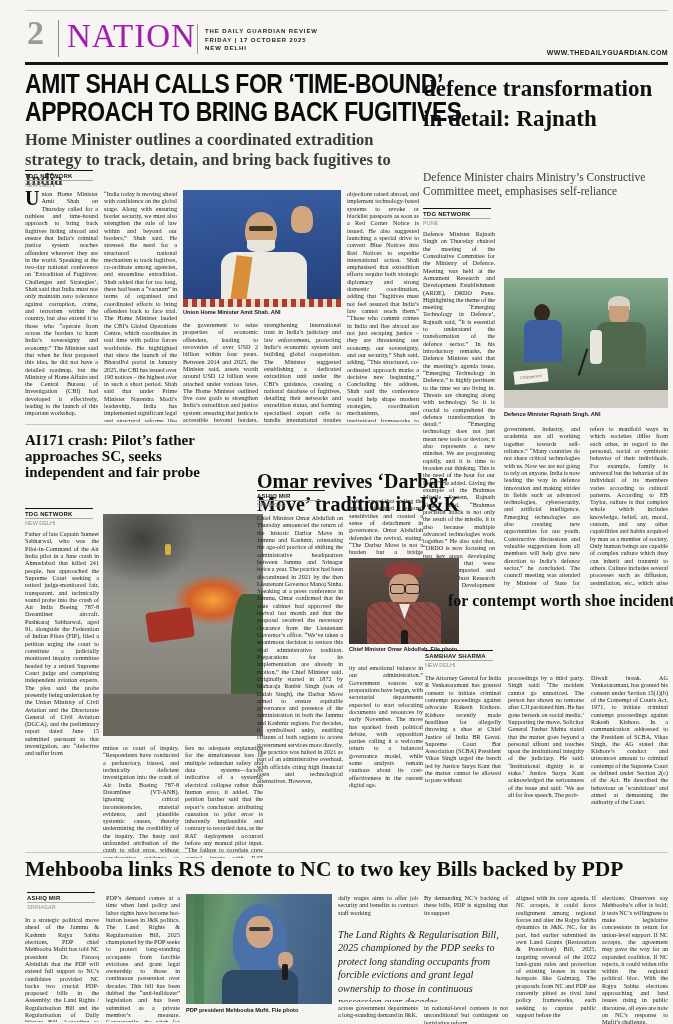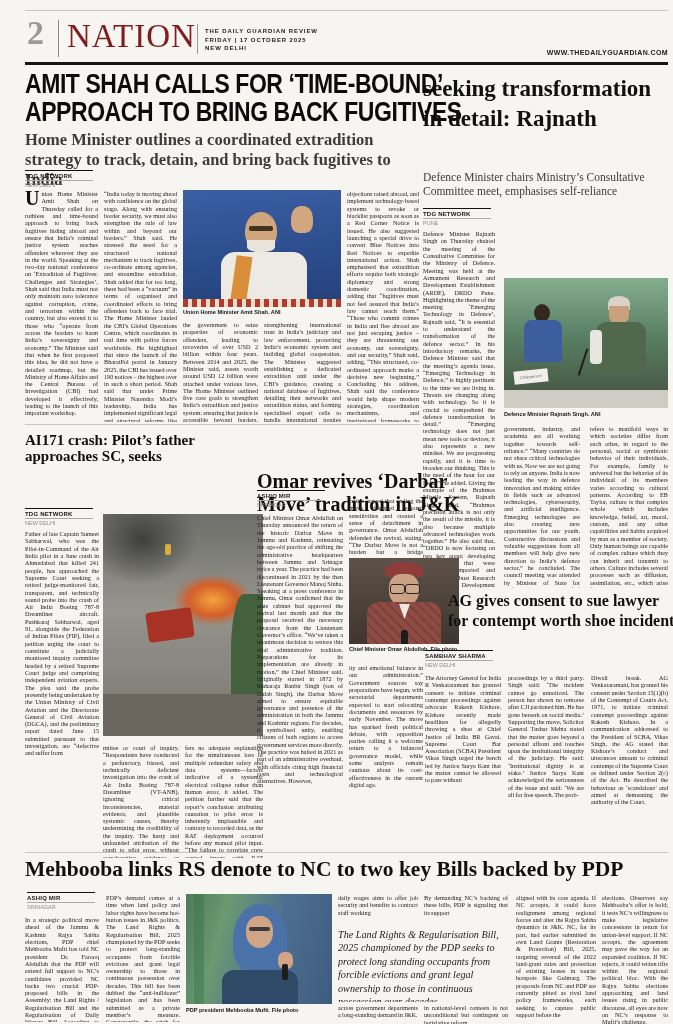--- a/index.html
+++ b/index.html
@@ -35,21 +35,21 @@
     position:absolute;font:italic 10.2px/1.32 "Liberation Serif",serif;color:#1d1d1d;
   }
 </style>
 </head>
 <body>
 
 <div class="rule" style="left:25px;top:10px;width:643px;height:1px;"></div>
 
 <div class="abs" style="left:27px;top:16px;font:700 34px/1 'Liberation Serif',serif;color:#9a9a98;">2</div>
 <div class="abs" style="left:58px;top:20px;width:1px;height:37px;background:#8b8b89;"></div>
-<div class="abs" style="left:67px;top:18px;font:500 33px/1.1 'Liberation Serif',serif;letter-spacing:1px;color:#7f1d1d;">NATION</div>
+<div class="abs" style="left:67px;top:18px;font:500 33px/1.1 'Liberation Serif',serif;letter-spacing:1px;color:#a21caf;">NATION</div>
 <div class="abs" style="left:197px;top:24px;width:1px;height:30px;background:#9a9a98;"></div>
 <div class="abs hdr-info" style="left:205px;top:27px;">
   <div>THE DAILY GUARDIAN REVIEW</div>
   <div>FRIDAY | 17 OCTOBER 2025</div>
   <div>NEW DELHI</div>
 </div>
 <div class="abs" style="left:468px;top:49px;width:200px;text-align:right;font:bold 7px 'Liberation Sans',sans-serif;letter-spacing:.4px;color:#1c1c1c;">WWW.THEDAILYGUARDIAN.COM</div>
 <div class="rule-dark" style="left:25px;top:62px;width:643px;height:3px;"></div>
 
 <div class="abs" style="left:25px;top:70px;width:490px;transform:scaleX(.82);transform-origin:left top;font:700 28px/1.0 'Liberation Sans',sans-serif;letter-spacing:-.5px;color:#0c0c0c;">
@@ -76,24 +76,24 @@
   <div class="abs" style="left:50px;top:66px;width:16px;height:51px;background:#d98e3a;transform:rotate(8deg);"></div>
   <div class="abs" style="left:0;top:109px;width:158px;height:8px;background:repeating-linear-gradient(90deg,#b23b2e 0 5px,#e6ddc8 5px 9px);"></div>
 </div>
 <div class="caption" style="left:183px;top:309px;width:158px;">Union Home Minister Amit Shah. ANI</div>
 
 <div class="col" style="left:183px;top:321px;width:75px;height:101px;">the government to seize properties of economic offenders, leading to recoveries of over USD 2 billion within four years. Between 2014 and 2025, the Minister said, assets worth around USD 12 billion were attached under various laws. The Home Minister outlined five core goals to strengthen India’s extradition and justice system: ensuring that justice is accessible beyond borders, enhancing national security, through early identification of threats, modernising identification systems for precision and accuracy,</div>
 <div class="col" style="left:264px;top:321px;width:77px;height:101px;">strengthening international trust in India’s judiciary and law enforcement, protecting India’s economic system and building global cooperation. The Minister suggested establishing a dedicated extradition unit under the CBI’s guidance, creating a national database of fugitives, detailing their networks and extradition status, and forming specialised expert cells to handle international treaties and extradition cases. He also asked to build detention facilities that comply with international human rights standards, countering humanitarian</div>
 <div class="col" style="left:347px;top:190px;width:72px;height:232px;">objections raised abroad, and implement technology-based systems to revoke or blacklist passports as soon as a Red Corner Notice is issued. He also suggested launching a special drive to convert Blue Notices into Red Notices to expedite international action. Shah emphasised that extradition efforts require both strategic diplomacy and strong domestic coordination, adding that “fugitives must not feel assured that India’s law cannot reach them.” “Those who commit crimes in India and flee abroad are not just escaping justice – they are threatening our economy, our sovereignty, and our security,” Shah said, adding, “This structured, co-ordinated approach marks a decisive new beginning.” Concluding his address, Shah said the conference would help shape modern strategies, coordination mechanisms, and institutional frameworks to secure</div>
 
 <div class="hl-serif" style="left:423px;top:74px;font-size:23px;line-height:1.3;">
-  <div>seeking transformation</div>
+  <div>defence transformation</div>
   <div>in detail: Rajnath</div>
 </div>
-<div class="subhead" style="left:423px;top:170px;width:238px;font-size:11.5px;line-height:1.25;">Defence Minister chairs Ministry’s Consultative Committee meet, emphasises self-reliance</div>
+<div class="subhead" style="left:423px;top:170px;width:238px;font-size:11.5px;line-height:1.25;">Defence Minister chairs Ministry’s Constructive Committee meet, emphasises self-reliance</div>
 
 <div class="byline" style="left:423px;top:208px;">
   <div class="bn">TDG NETWORK</div>
   <div class="bc">PUNE</div>
 </div>
 
 <div class="col" style="left:423px;top:230px;width:72px;height:358px;">Defence Minister Rajnath Singh on Thursday chaired the meeting of the Consultative Committee for the Ministry of Defence. Meeting was held at the Armament Research and Development Establishment (ARDE), DRDO Pune. Highlighting the theme of the meeting ‘Emerging Technology in Defence’, Rajnath said, “It is essential to understand the transformation of the defence sector.” In his introductory remarks, the Defence Minister said that the meeting’s agenda issue, “Emerging Technology in Defence,” is highly pertinent to the time we are living in. Threats are changing along with technology. So it is crucial to comprehend the defence transformation in detail.” “Emerging technology does not just mean new tools or devices; it also represents a new mindset. We are progressing rapidly, and it is time to broaden our thinking. This is the need of the hour for our India.” He added. Giving the example of the Brahmos Missile System, Rajnath Singh said, “Brahmos precision attack is not only the result of the missile, it is also because multiple advanced technologies work together.” He also said that, “DRDO is now focusing on two key areas: developing technologies that were previously imported and fostering a robust Research and Development environment within India. It is futuristic that DRDO is moving forward in collaboration with industry and academia. Now, the</div>
 
 <div class="photo" style="left:504px;top:278px;width:164px;height:130px;">
   <div class="abs" style="left:0;top:0;width:164px;height:130px;background:linear-gradient(180deg,#85ad8e 0%,#597f64 45%,#43503f 100%);"></div>
@@ -110,20 +110,21 @@
 <div class="caption" style="left:504px;top:411px;width:164px;">Defence Minister Rajnath Singh. ANI</div>
 
 <div class="col" style="left:504px;top:425px;width:76px;height:163px;">government, industry, and academia are all working together towards self-reliance.” “Many countries do not share critical technologies with us. Now we are not going to rely on anyone. India is now leading the way in defence innovation and making strides in fields such as advanced technologies, cybersecurity, and artificial intelligence. Emerging technologies are also creating new opportunities for our youth. Constructive discussions and valuable suggestions from all members will help give new direction to India’s defence sector,” he concluded. The council meeting was attended by Minister of State for Defence Sanjay Seth, Chief of Defence Staff General Anil Chauhan, Defence Secretary Rajesh Kumar, DRDO Chairman Samir V. Kamat, and 18 Members of Parliament from different political parties. At the outset, it is important to distinguish between society and culture. Although these terms have many elements in common. Society consists of the people who are interacting in a normative order. Culture</div>
 <div class="col" style="left:590px;top:425px;width:78px;height:163px;">refers to manifold ways in which societies differ from each other, in regard to the personal, social or symbiotic behavior of their individuals. For example, family is universal but the behavior of its individual of its members varies according to cultural patterns. According to EB Taylor, culture is that complex whole which includes knowledge, belief, art, moral, custom, and any other capabilities and habits acquired by man as a member of society. Only human beings are capable of complex culture which they can inherit and transmit to others. Culture includes several processes such as diffusion, assimilation, etc., which arise from interaction among people in an intra-cultural and transcultural situation. Processes, therefore, denote the dynamic interchange of cultural elements between two groups, or between two societies. This is to inform you that my daughter is suffering from jaundice and she needs to avoid food from outside especially those which are fried and have fat content.</div>
 
 <div class="rule" style="left:25px;top:424px;width:395px;height:1px;"></div>
 
 <div class="hl-serif" style="left:25px;top:432px;font-size:15px;line-height:1.08;">
   <div>AI171 crash: Pilot’s father</div>
   <div>approaches  SC, seeks</div>
+  <div>independent and fair probe</div>
 </div>
 
 <div class="byline" style="left:25px;top:508px;">
   <div class="bn">TDG NETWORK</div>
   <div class="bc">NEW DELHI</div>
 </div>
 
 <div class="col" style="left:25px;top:530px;width:74px;height:328px;">Father of late Captain Sumeet Sabharwal, who was the Pilot-in-Command of the Air India pilot in a June crash in Ahmedabad that killed 241 people, has approached the Supreme Court seeking a retired judge-monitored fair, transparent, and technically sound probe into the crash of Air India Boeing 787-8 Dreamliner aircraft. Pushkaraj Sabharwal, aged 91, alongside the Federation of Indian Pilots (FIP), filed a petition urging the court to constitute a judicially monitored inquiry committee headed by a retired Supreme Court judge and comprising independent aviation experts. The plea said the probe presently being undertaken by the Union Ministry of Civil Aviation and the Directorate General of Civil Aviation (DGCA), and the preliminary report dated June 15 submitted pursuant to that investigation, are “defective and suffer from</div>
 
 <div class="photo" style="left:103px;top:514px;width:160px;height:222px;">
@@ -161,21 +162,20 @@
   <div class="abs" style="left:18px;top:44px;width:74px;height:42px;background:#8f4c44;border-radius:12px 12px 0 0;"></div>
   <div class="abs" style="left:18px;top:44px;width:74px;height:42px;background:repeating-linear-gradient(45deg,rgba(0,0,0,.14) 0 2px,rgba(0,0,0,0) 2px 7px);border-radius:12px 12px 0 0;"></div>
   <div class="abs" style="left:50px;top:46px;width:11px;height:15px;background:#ece8e0;clip-path:polygon(0 0,100% 0,50% 100%);"></div>
   <div class="abs" style="left:52px;top:72px;width:7px;height:14px;background:#1c1c1c;border-radius:3px 3px 0 0;"></div>
 </div>
 <div class="caption" style="left:349px;top:646px;width:110px;">Chief Minister Omar Abdullah. File photo</div>
 
 <div class="col" style="left:349px;top:664px;width:74px;height:194px;">ity and emotional balance in our administration.” Government sources say preparations have begun, with secretarial departments expected to start relocating documents and resources by early November. The move has sparked fresh political debate, with opposition parties calling it a welcome return to a balanced governance model, while some analysts remain cautious about its cost-effectiveness in the current digital age.</div>
 
 <div class="hl-serif" style="left:448px;top:591px;font-size:16px;line-height:1.25;">
-  <div>AG gives consent to sue lawyer</div>
   <div>for contempt worth shoe incident</div>
 </div>
 
 <div class="byline" style="left:425px;top:650px;">
   <div class="bn">SAMBHAV SHARMA</div>
   <div class="bc">NEW DELHI</div>
 </div>
 
 <div class="col" style="left:425px;top:674px;width:76px;height:184px;">The Attorney General for India R Venkataramani has granted consent to initiate criminal contempt proceedings against advocate Rakesh Kishore. Kishore recently made headlines for allegedly throwing a shoe at Chief Justice of India BR Gavai. Supreme Court Bar Association (SCBA) President Vikas Singh urged the bench led by Justice Surya Kant that the matter cannot be allowed to pass without</div>
 <div class="col" style="left:508px;top:674px;width:76px;height:184px;">proceedings by a third party. Singh said: ‘The incident cannot go unnoticed. The person has shown no remorse after CJI pardoned him. He has gone berserk on social media.’ Supporting the move, Solicitor General Tushar Mehta stated that the matter goes beyond a personal affront and touches upon the institutional integrity of the judiciary. He said: ‘Institutional dignity is at stake.’ Justice Surya Kant acknowledged the seriousness of the issue and said: ‘We are all for free speech. The prob-</div>

